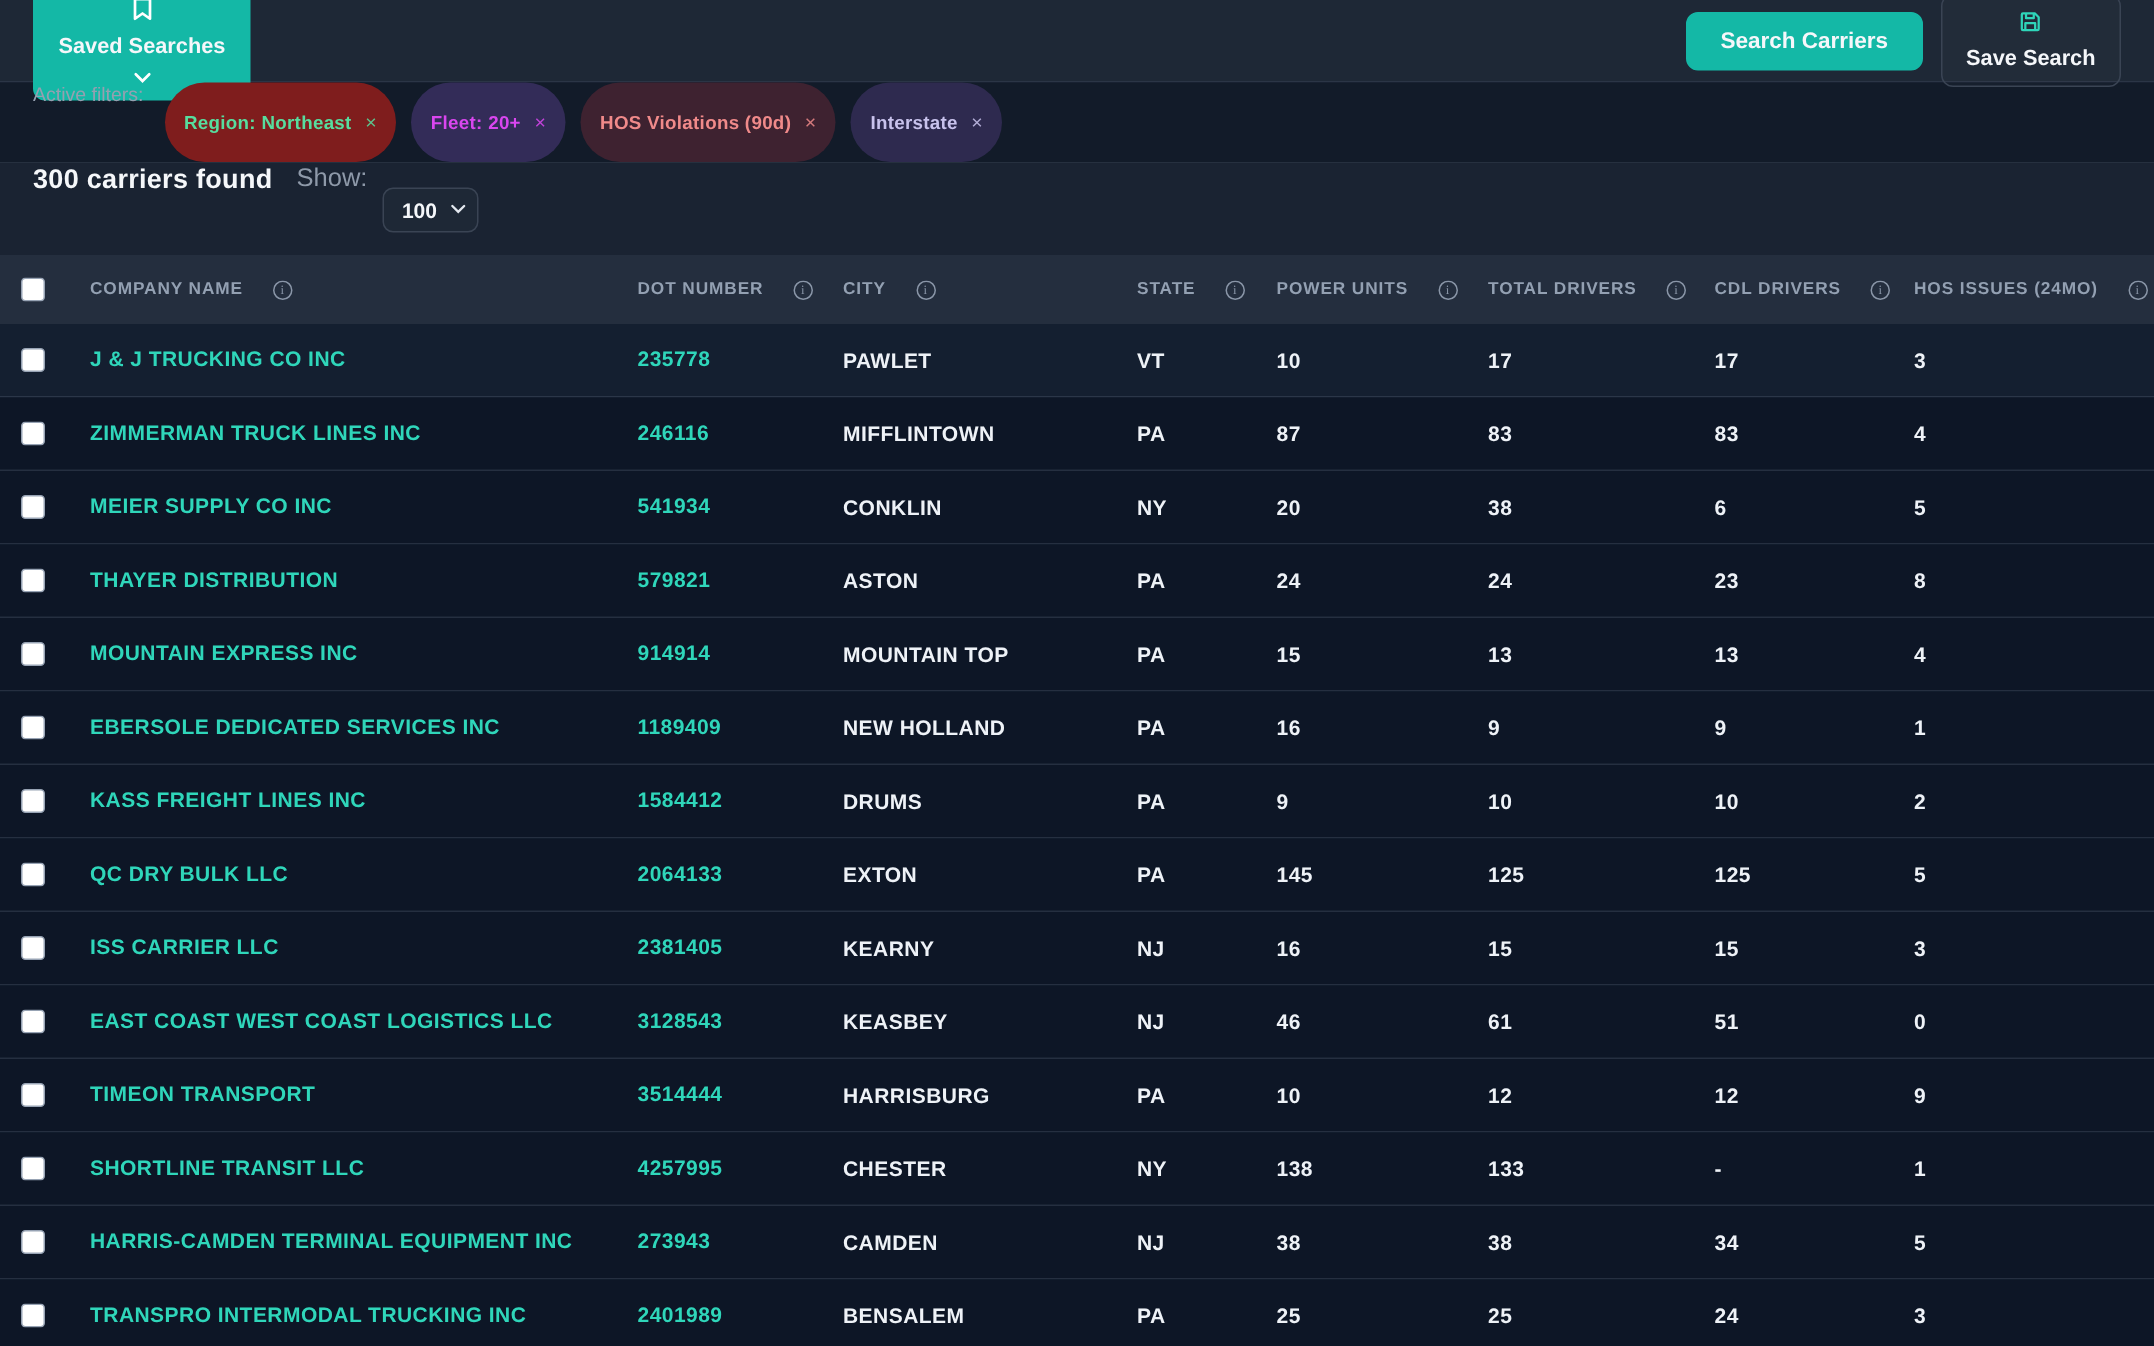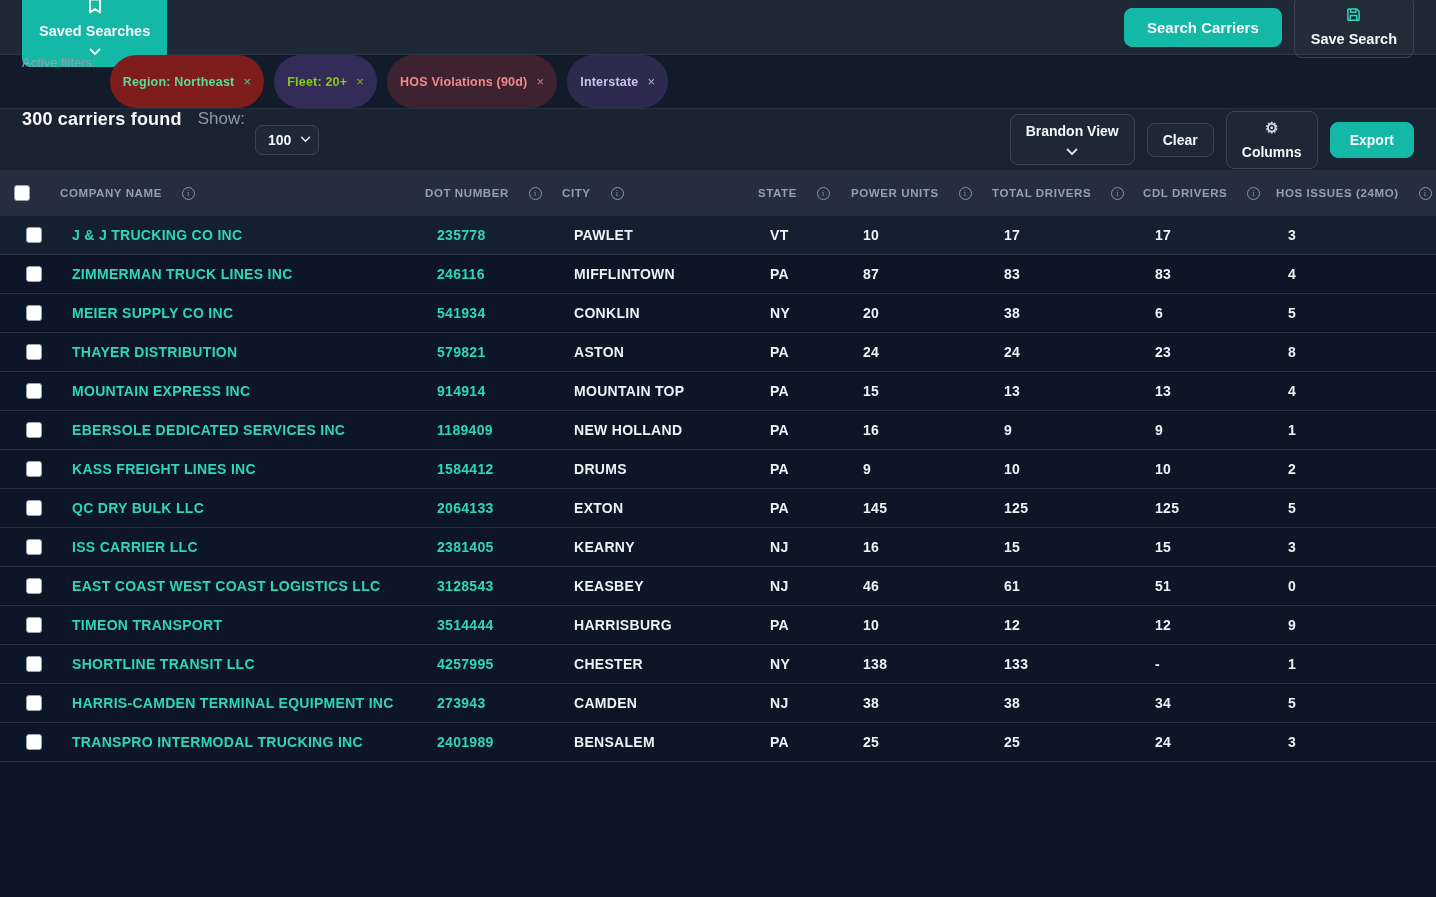--- a/index.html
+++ b/index.html
@@ -18,21 +18,21 @@
   .spacer { margin-left:auto; }
   .icon-svg { display:inline-flex; }
 
   
   .filterbar { height:54px; background:#121b29; display:flex; 
     padding:0 22px; gap:10px; border-bottom:1px solid #26303f; }
   .filterbar-label { font-size:13px; color:#94a0b0; margin-right:4px; }
   .chip { display:inline-flex; align-items:center; gap:9px; padding:6px 13px;
     border-radius:999px; font-size:12.5px; font-weight:700; letter-spacing:.2px; }
   .chip--green  { background:#7f1d1d; color:#57dd9e; }
-  .chip--purple { background:#332c58; color:#84cc16; }
+  .chip--purple { background:#332c58; color:#d946ef; }
   .chip--red    { background:#3e2230; color:#f08a8a; }
   .chip--violet { background:#2e2a4f; color:#c8c2ec; }
   .chip-x { font-size:13px; font-weight:400; opacity:.85; cursor:pointer; line-height:1; }
 
   
   .resultsbar { height:61px; background:#1a2332; display:flex; 
     padding:0 22px; }
   .results-count { font-size:18px; font-weight:700; color:#f5f7fa; letter-spacing:.2px; }
   .show-label { font-size:17px; color:#8e99a9; margin-left:16px; margin-right:10px; }
   .select-wrap { position:relative; display:inline-flex; align-items:center; }
@@ -52,21 +52,21 @@
   .cb-cell { padding-left:14px; }
   .thead { height:46px; background:#242e3e; }
   .th { display:flex; align-items:center; gap:20px; font-size:11.5px; font-weight:700;
     color:#93a0b2; letter-spacing:.6px; cursor:pointer; }
   .info-icon { width:13px; height:13px; border:1px solid #8a96a8; border-radius:50%;
     display:inline-flex; align-items:center; justify-content:center; flex:0 0 auto;
     font-size:8.5px; color:#8a96a8; font-weight:400; }
   .info-icon::after { content:"i"; font-family:"Liberation Serif",serif; }
   .checkbox { width:16px; height:16px; background:#ffffff; border:1px solid #97a3b4;
     border-radius:3px; cursor:pointer; }
-  .trow { height:39px; background:#0d1626; border-bottom:1px solid rgba(148,163,184,.18);padding-left:12px; }
+  .trow { height:49px; background:#0d1626; border-bottom:1px solid rgba(148,163,184,.18); }
   .trow:first-child { background:#141f30; }
   .link { color:#2fd6ba; font-weight:600; font-size:14px; letter-spacing:.3px;
     cursor:pointer; text-decoration:none; }
   .val { color:#eef2f7; font-weight:600; font-size:14px; letter-spacing:.3px; }
 </style>
 </head>
 <body>
 
 <div class="topbar">
   <button class="btn btn-teal">
@@ -127,40 +127,20 @@
   <span class="select-wrap">
     <select class="page-size">
       <option>100</option>
     </select>
     <span class="chev">
       <svg width="11" height="7" viewBox="0 0 12 8" fill="none" stroke="#e3e8ef" stroke-width="1.8" stroke-linecap="round">
           <path d="M1.5 1.5 6 6l4.5-4.5"></path>
         </svg>
     </span>
   </span>
-  <span class="right-controls">
-    <button class="btn btn-outline btn-sm">
-      <span>Brandon View</span>
-      <span class="icon-svg">
-        <svg width="12" height="8" viewBox="0 0 12 8" fill="none" stroke="#e3e8ef" stroke-width="1.8" stroke-linecap="round">
-            <path d="M1.5 1.5 6 6l4.5-4.5"></path>
-          </svg>
-      </span>
-    </button>
-    <button class="btn btn-outline btn-sm">
-      <span>Clear</span>
-    </button>
-    <button class="btn btn-outline btn-sm">
-      <span class="gear-glyph">⚙</span>
-      <span>Columns</span>
-    </button>
-    <button class="btn btn-teal btn-sm" style="font-weight:700;padding:9px 19px;">
-      <span>Export</span>
-    </button>
-  </span>
 </div>
 
 <div class="grid-row thead">
   <div class="cell cb-cell">
     <div class="checkbox"></div>
   </div>
   <div class="cell th">
     <span>COMPANY NAME</span>
     <span class="info-icon"></span>
   </div>

